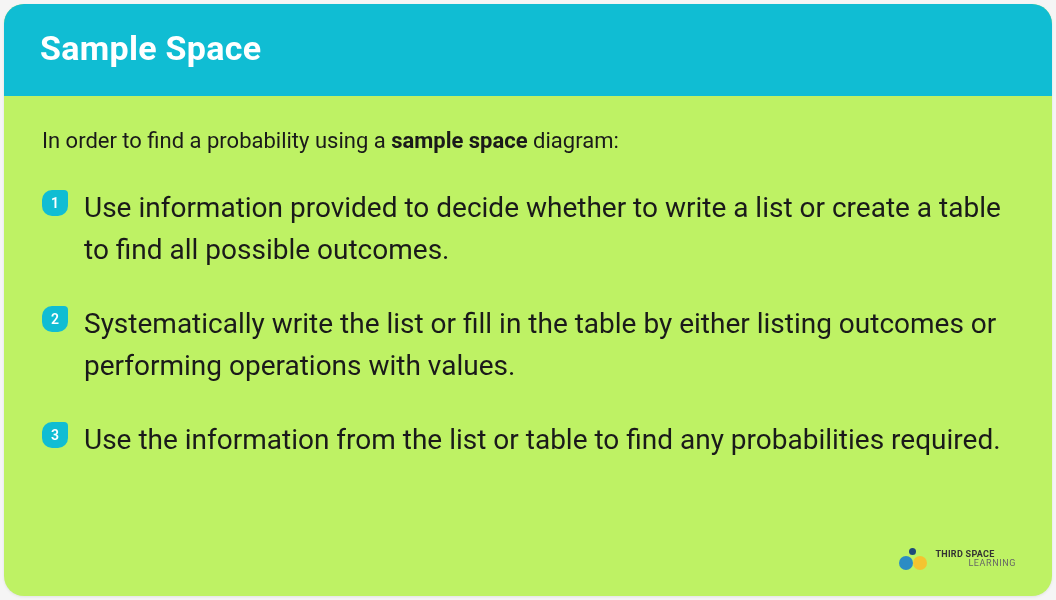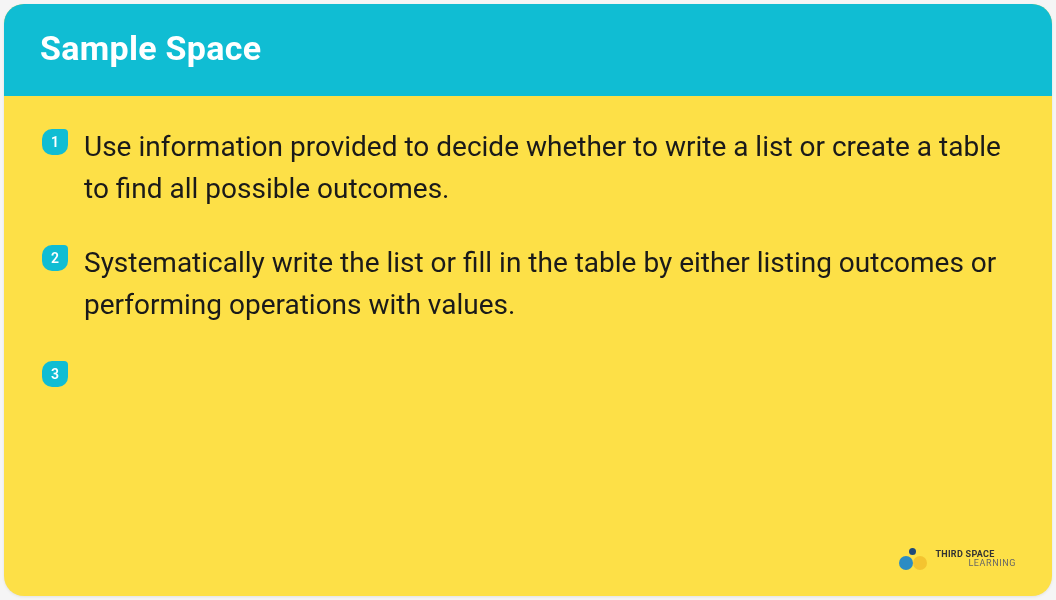--- a/index.html
+++ b/index.html
@@ -8,21 +8,21 @@
       box-sizing: border-box;
     }
     body {
       font-family: -apple-system, BlinkMacSystemFont, 'Segoe UI', Roboto, Helvetica, Arial, sans-serif;
       background: #f5f5f5;
       padding: 4px;
       width: 1056px;
       height: 600px;
     }
     .card {
-      background: #fde047;
+      background: #bef264;
       border-radius: 20px;
       overflow: hidden;
       width: 100%;
       height: 100%;
       position: relative;
       box-shadow: 0 1px 3px rgba(0,0,0,0.08);
     }
     .header {
       background: #10bdd3;
       padding: 24px 36px 28px;
@@ -131,33 +131,37 @@
     }
   </style>
 </head>
 <body>
 
 <div class="card">
   <div class="header">
     <h1 class="header-title">Sample Space</h1>
   </div>
   <div class="content">
+    <p class="intro">
+      <span>In order to find a probability using a </span><span class="bold">sample space</span><span> diagram:</span>
+    </p>
 
     <div class="step">
       <div class="step-number">1</div>
       <div class="step-text">Use information provided to decide whether to write a list or create a table to find all possible outcomes.</div>
     </div>
 
     <div class="step">
       <div class="step-number">2</div>
       <div class="step-text">Systematically write the list or fill in the table by either listing outcomes or performing operations with values.</div>
     </div>
 
     <div class="step">
       <div class="step-number">3</div>
+      <div class="step-text">Use the information from the list or table to find any probabilities required.</div>
     </div>
   </div>
 
   <div class="logo">
     <div class="logo-icon">
       <div class="logo-arc-left"></div>
       <div class="logo-arc-right"></div>
       <div class="logo-dot-top"></div>
     </div>
     <div class="logo-text">

